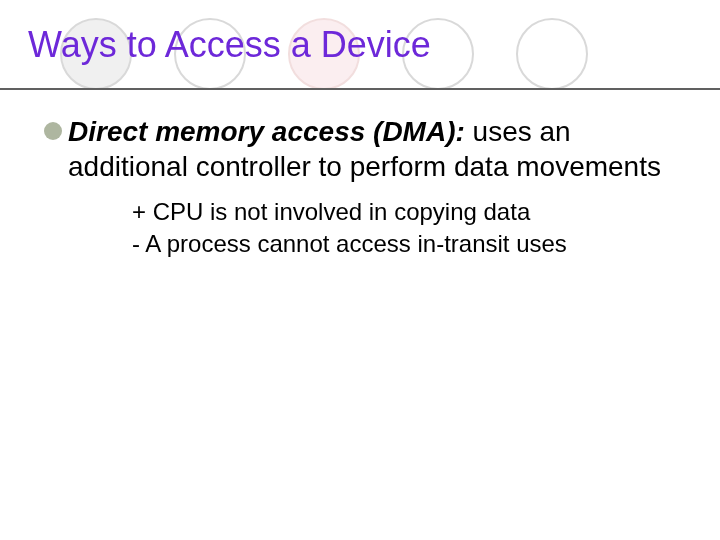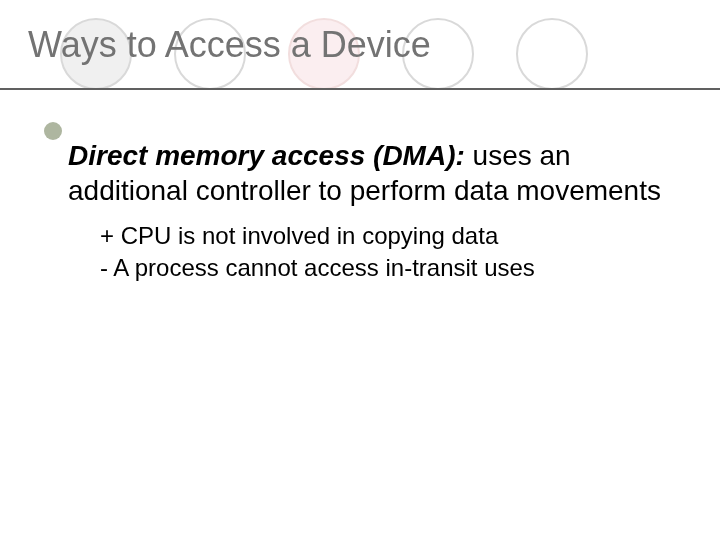--- a/index.html
+++ b/index.html
@@ -30,21 +30,21 @@
     .c3 { border-color: #f2dede; background: #fbeef0; }
     .c4 { border-color: #d9d9d9; background: #ffffff; }
     .c5 { border-color: #d9d9d9; background: #ffffff; }
     .title-wrap {
       position: relative;
       z-index: 1;
       padding: 24px 28px 0 28px;
     }
     .title {
       font-size: 36px;
-      color: #737373;
+      color: #6d28d9;
       font-weight: 400;
     }
     .rule {
       position: absolute;
       left: 0;
       right: 0;
       top: 88px;
       height: 2px;
       background: #606060;
       z-index: 1;
@@ -64,30 +64,30 @@
       height: 18px;
       border-radius: 50%;
       background: #aeb6a0;
       flex-shrink: 0;
       margin-top: 8px;
     }
     .bullet-text {
       font-size: 28px;
       line-height: 1.25;
       color: #000000;
-      margin-top: 24px;
     }
     .bold-italic { font-weight: 700; font-style: italic; }
     .sub-list {
       padding: 12px 0 0 56px;
     }
     .sub-item {
       font-size: 24px;
       line-height: 1.35;
       color: #000000;
+      margin-left: 32px;
     }
   </style>
 </head>
 <body>
 
 <div class="circles">
   <div class="circle c1"></div>
   <div class="circle c2"></div>
   <div class="circle c3"></div>
   <div class="circle c4"></div>

